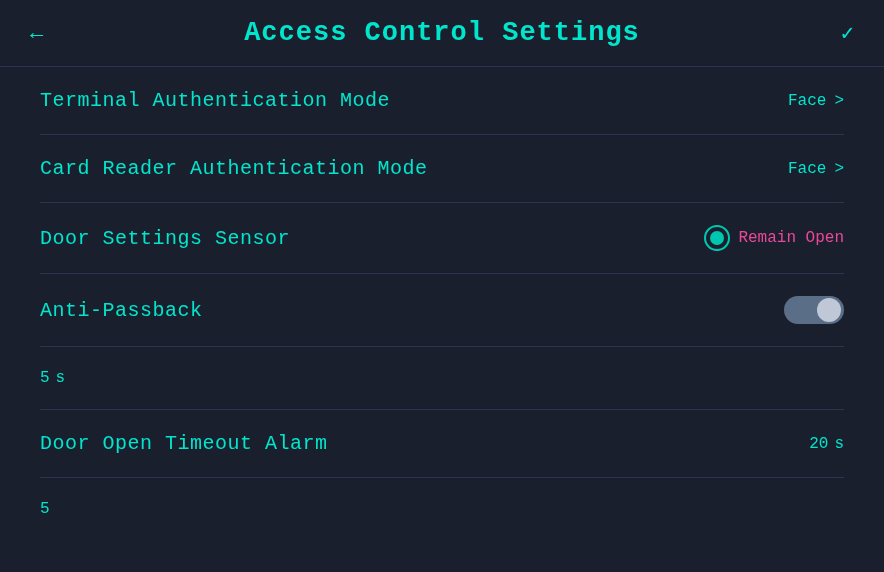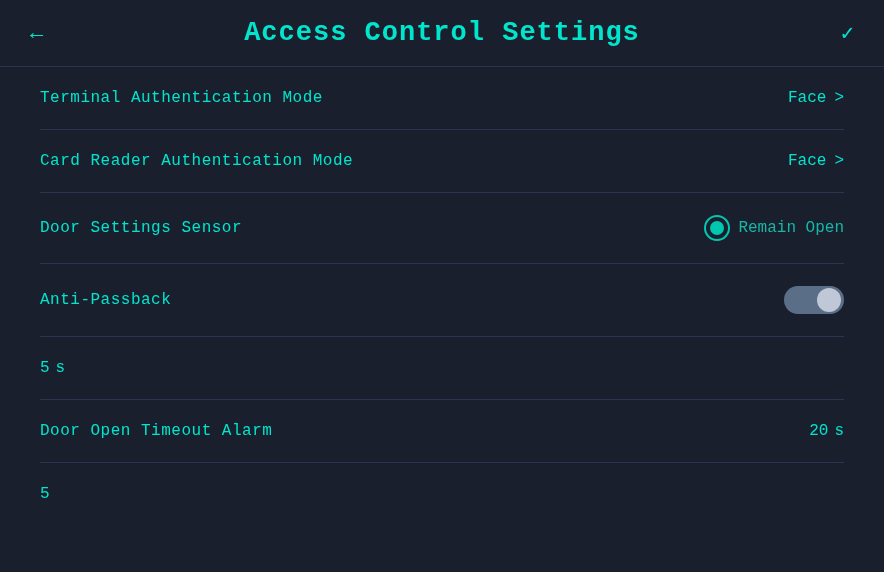--- a/index.html
+++ b/index.html
@@ -48,21 +48,21 @@
       justify-content: space-between;
       padding: 22px 0;
       border-bottom: 1px solid #2a3550;
     }
 
     .setting-row:last-child {
       border-bottom: none;
     }
 
     .setting-label {
-      font-size: 16px;
+      font-size: 20px;
       color: #00e5cc;
       letter-spacing: 0.5px;
     }
 
     .setting-value {
       display: flex;
       align-items: flex-start;
       gap: 8px;
       font-size: 16px;
       color: #00e5cc;
@@ -106,21 +106,21 @@
     .radio-circle.selected::after {
       content: '';
       width: 14px;
       height: 14px;
       border-radius: 50%;
       background: #00c8b0;
     }
 
     .radio-label {
       font-size: 16px;
-      color: #14b8a6;
+      color: #ec4899;
     }
 
     .radio-label.inactive {
       color: #888;
     }
 
     
     .toggle-switch {
       width: 60px;
       height: 28px;

